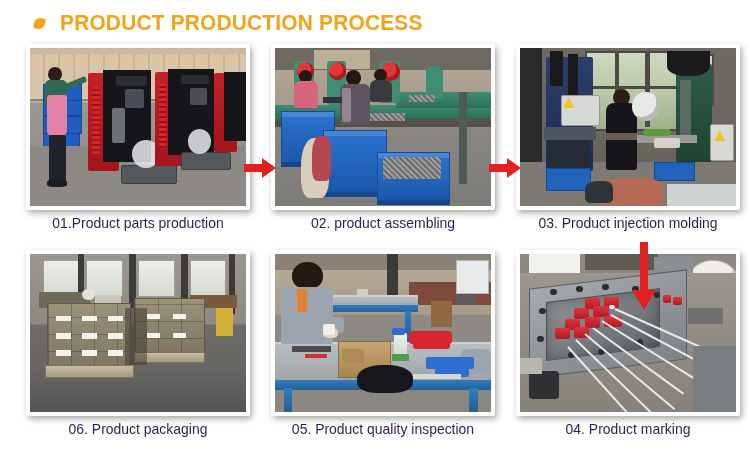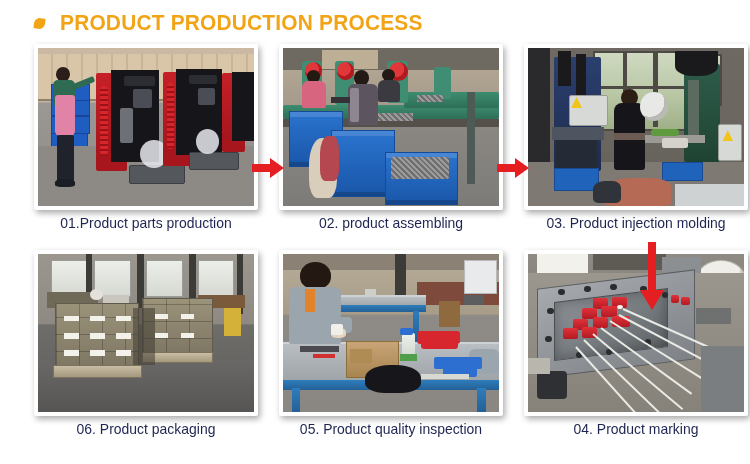--- a/index.html
+++ b/index.html
@@ -39,21 +39,21 @@
     letter-spacing: 0.2px;
     font-family: "Liberation Sans Narrow", "Liberation Sans", sans-serif;
     transform: scaleX(0.95);
     transform-origin: left center;
     white-space: nowrap;
   }
 
   
   .grid {
     position: absolute;
-    left: 16px; top: 44px;
+    left: 8px; top: 44px;
     width: 692px;
     height: 420px;
   }
   .row {
     position: absolute;
     left: 0;
     width: 750px;
     height: 196px;
   }
   .row-1 { top: 0px; }

